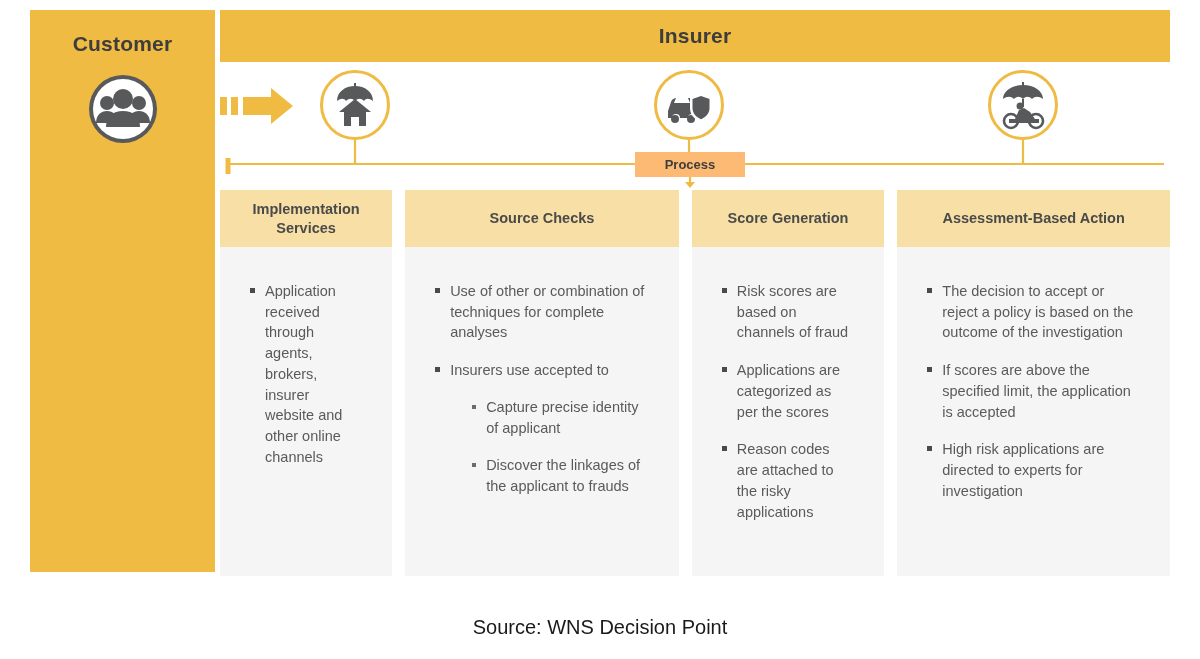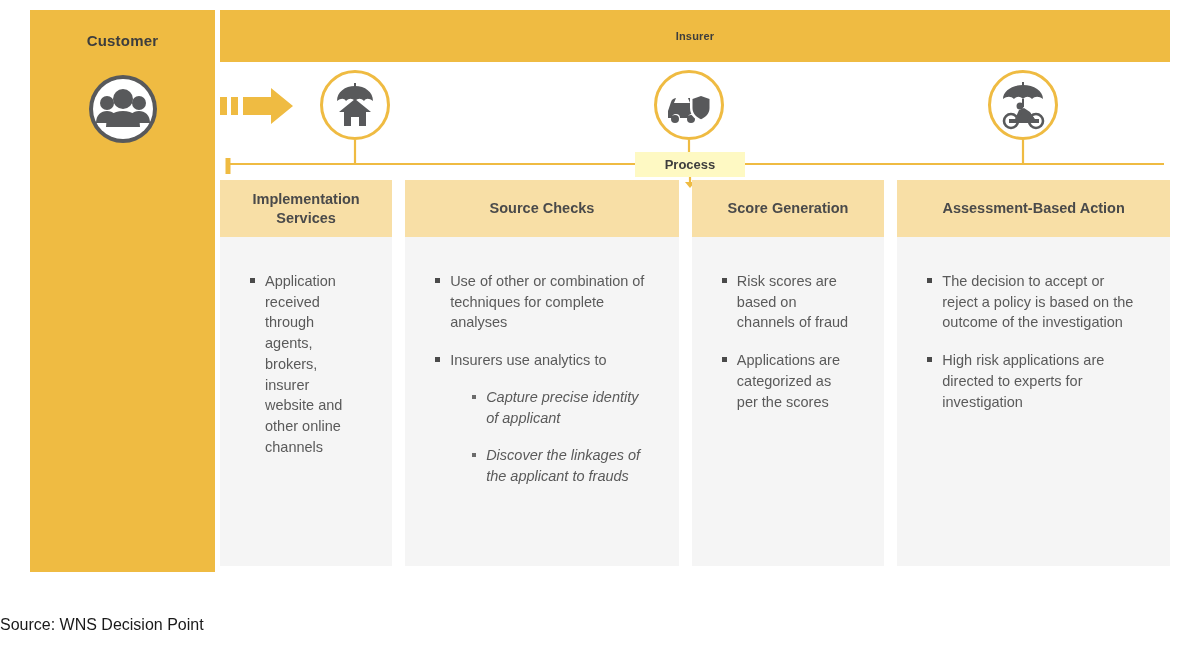--- a/index.html
+++ b/index.html
@@ -24,21 +24,21 @@
     width: 185px;
     height: 562px;
     background: #EFBB42;
   }
   .customer-title {
     position: absolute;
     left: 0;
     top: 22px;
     width: 185px;
     text-align: center;
-    font-size: 15px;
+    font-size: 21px;
     font-weight: bold;
     color: #3d3d3d;
     letter-spacing: .2px;
   }
   .customer-icon-wrap {
     position: absolute;
     left: 50%;
     top: 63px;
     transform: translateX(-50%);
     width: 72px;
@@ -54,21 +54,21 @@
     height: 52px;
     background: #EFBB42;
   }
   .insurer-title {
     position: absolute;
     left: 0; top: 0;
     width: 100%; height: 52px;
     display: flex;
     align-items: center;
     justify-content: center;
-    font-size: 11px;
+    font-size: 21px;
     font-weight: bold;
     color: #3d3d3d;
     letter-spacing: .2px;
   }
 
   
   .icon-row {
     position: absolute;
     left: 220px;
     top: 62px;
@@ -106,34 +106,34 @@
     top: 140px;
     width: 950px;
     height: 48px;
   }
   .process-chip {
     position: absolute;
     left: 415px;
     top: 12px;
     width: 110px;
     height: 25px;
-    background: #fef9c3;
+    background: #fdba74;
     display: flex;
     align-items: center;
     justify-content: center;
     font-size: 13px;
     font-weight: bold;
     color: #3d3d3d;
   }
 
   
   .columns {
     position: absolute;
     left: 220px;
-    top: 180px;
+    top: 190px;
     width: 950px;
     height: 386px;
     display: flex;
     gap: 13px;
   }
   .column {
     background: #F5F5F5;
     display: flex;
     flex-direction: column;
   }
@@ -180,21 +180,20 @@
     left: 2px;
     top: 7px;
     width: 5px;
     height: 5px;
     background: #4a4a4a;
   }
   ul.sub-bullets {
     list-style: none;
     margin: 16px 0 0 0;
     padding: 0 0 0 22px;
-    font-style: italic;
   }
   ul.sub-bullets > li {
     position: relative;
     padding-left: 14px;
     margin-bottom: 17px;
     font-size: 14.5px;
     line-height: 1.43;
     color: #5a5a5a;
   }
   ul.sub-bullets > li::before {
@@ -208,21 +207,22 @@
   }
   ul.bullets > li:last-child,
   ul.sub-bullets > li:last-child { margin-bottom: 0; }
 
   
   .source-caption {
     position: absolute;
     left: 0;
     top: 616px;
     width: 1200px;
-    font-size: 16px;
+    text-align: center;
+    font-size: 20px;
     color: #1a1a1a;
   }
 </style>
 </head>
 <body>
 
 <div id="canvas">
 
   <div class="customer-panel">
     <div class="customer-title">Customer</div>
@@ -332,21 +332,21 @@
     </div>
 
     <div class="column col-1">
       <div class="col-head">Source Checks</div>
       <div class="col-body">
         <ul class="bullets">
           <li>
             <span>Use of other or combination of techniques for complete analyses</span>
           </li>
           <li>
-            <span>Insurers use analytics to</span>
+            <span>Insurers use accepted to</span>
             <ul class="sub-bullets">
               <li>
                 <span>Capture precise identity of applicant</span>
               </li>
               <li>
                 <span>Discover the linkages of the applicant to frauds</span>
               </li>
             </ul>
           </li>
         </ul>
@@ -356,32 +356,38 @@
     <div class="column col-2">
       <div class="col-head">Score Generation</div>
       <div class="col-body">
         <ul class="bullets">
           <li>
             <span>Risk scores are based on channels of fraud</span>
           </li>
           <li>
             <span>Applications are categorized as per the scores</span>
           </li>
+          <li>
+            <span>Reason codes are attached to the risky applications</span>
+          </li>
         </ul>
       </div>
     </div>
 
     <div class="column col-3">
       <div class="col-head">Assessment-Based Action</div>
       <div class="col-body">
         <ul class="bullets">
           <li>
             <span>The decision to accept or reject a policy is based on the outcome of the investigation</span>
           </li>
           <li>
+            <span>If scores are above the specified limit, the application is accepted</span>
+          </li>
+          <li>
             <span>High risk applications are directed to experts for investigation</span>
           </li>
         </ul>
       </div>
     </div>
 
   </div>
 
   <div class="source-caption">Source: WNS Decision Point</div>
 

